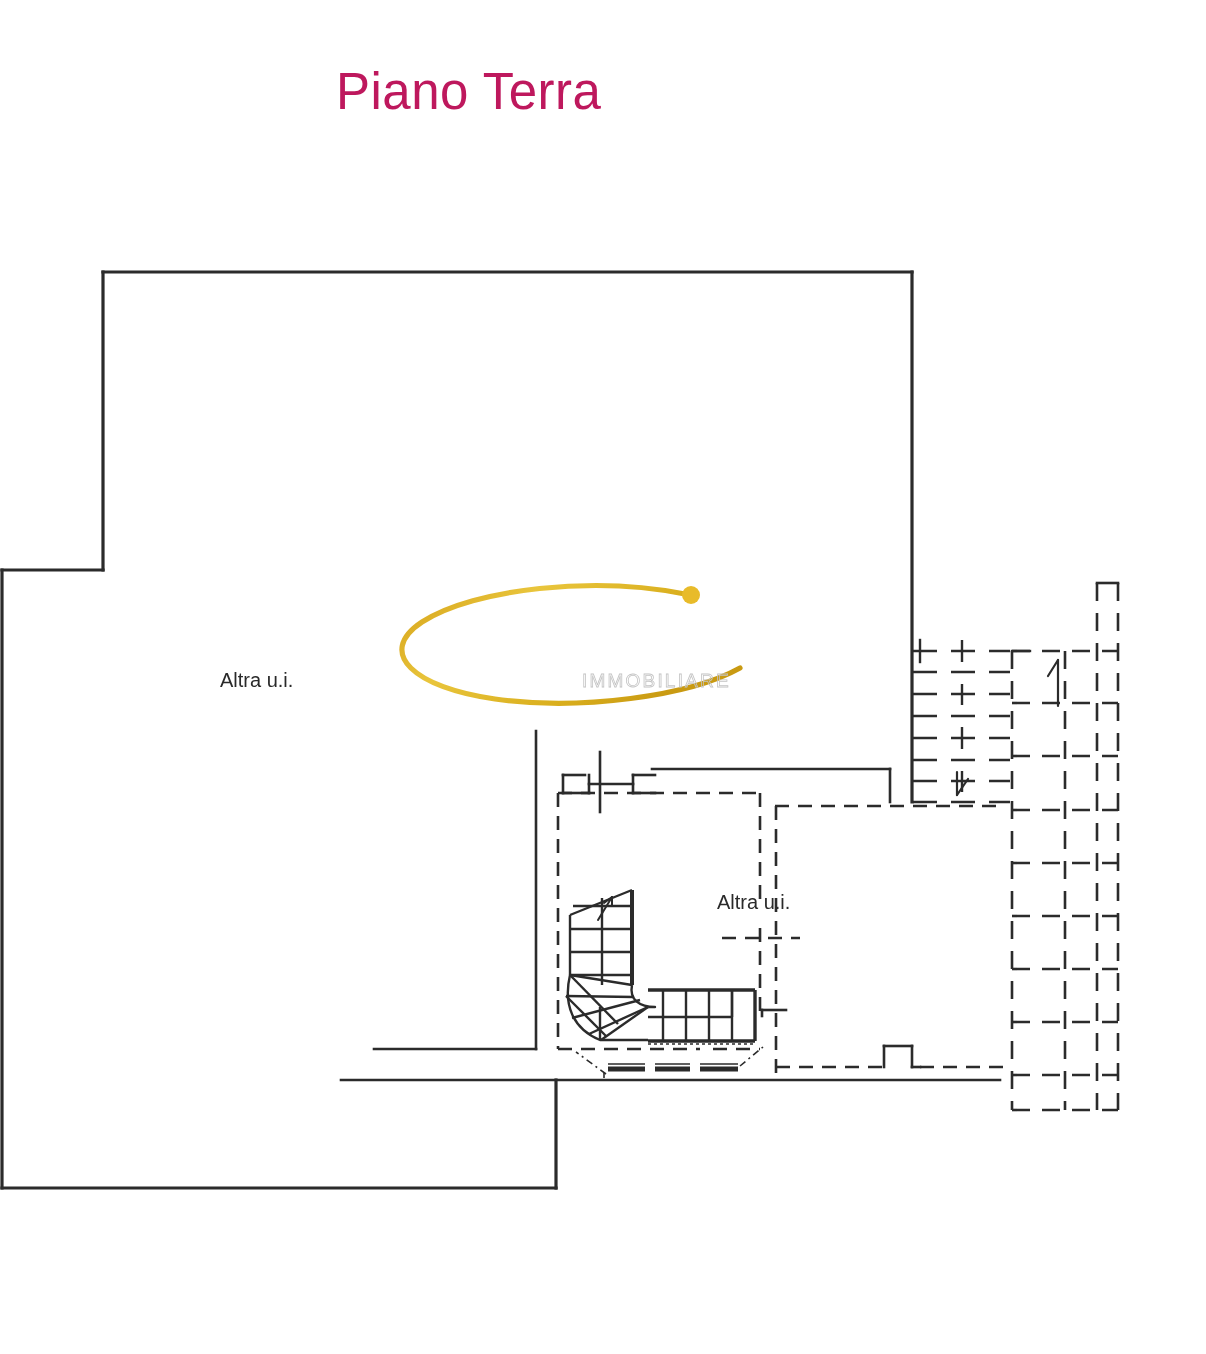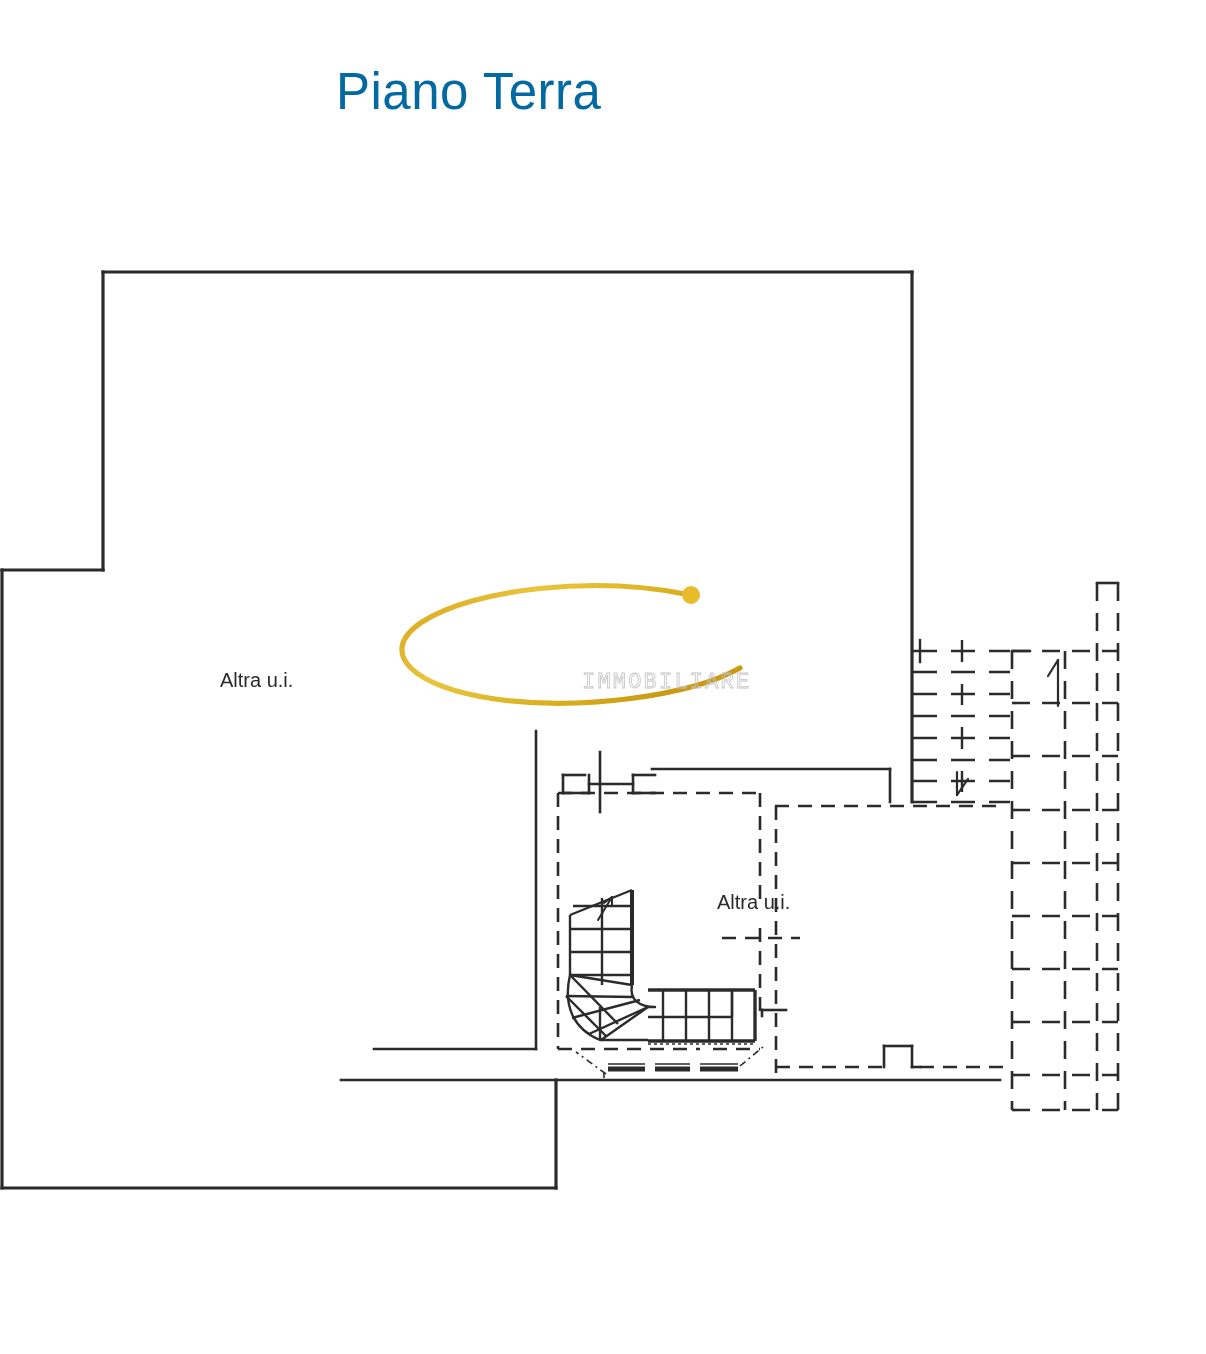--- a/index.html
+++ b/index.html
@@ -21,21 +21,21 @@
     width: 1206px;
     height: 1354px;
   }
   #plan-title {
     position: absolute;
     left: 336px;
     top: 62px;
     font-family: "Liberation Sans", sans-serif;
     font-size: 51px;
     font-weight: 400;
-    color: #0369a1;
+    color: #be185d;
     letter-spacing: 0.5px;
     white-space: nowrap;
   }
   .room-label {
     position: absolute;
     font-family: "Liberation Sans", sans-serif;
     font-size: 20px;
     color: #2a2a2a;
     white-space: nowrap;
     text-align: center;
@@ -59,22 +59,22 @@
     font-size: 56px;
     letter-spacing: 6px;
     color: transparent;
     -webkit-text-stroke: 1px #b9b9b9;
     text-shadow: 0 0 0 transparent;
   }
   #wm-text-sub {
     position: absolute;
     left: 202px;
     top: 98px;
-    font-family: Liberation Mono, monospace;
-    font-size: 22px;
+    font-family: Liberation Sans, sans-serif;
+    font-size: 19px;
     letter-spacing: 2.2px;
     color: transparent;
     -webkit-text-stroke: 0.8px #c4c4c4;
   }
   svg { display: block; }
 </style>
 </head>
 <body>
 
 <div id="plan-root">

